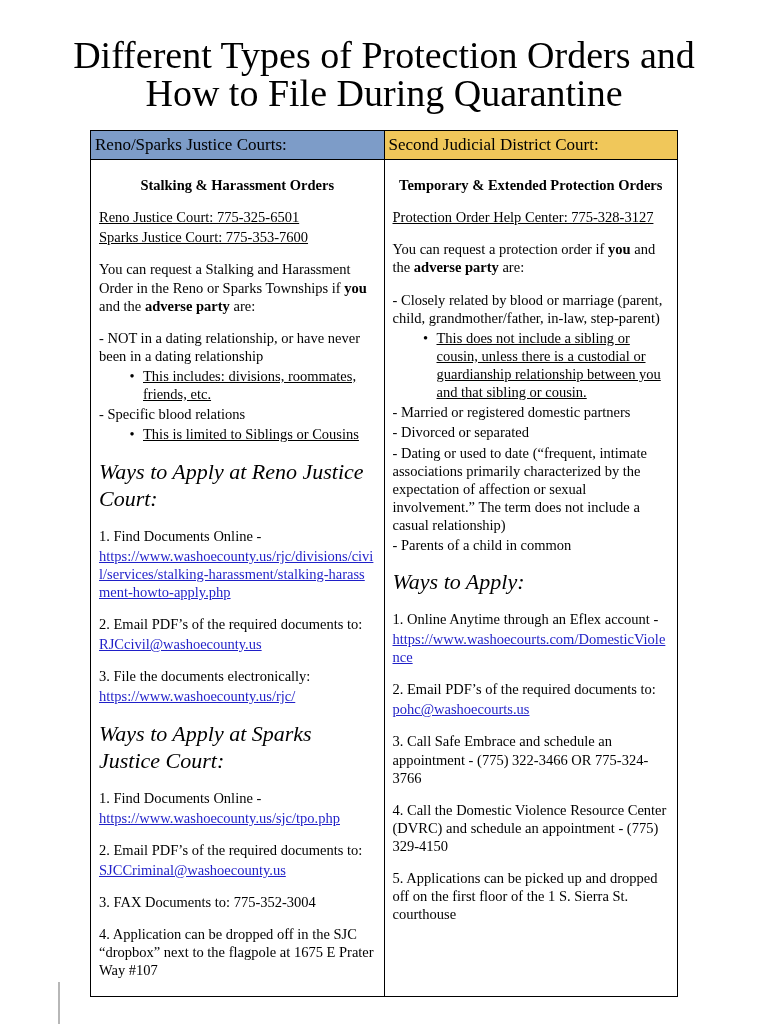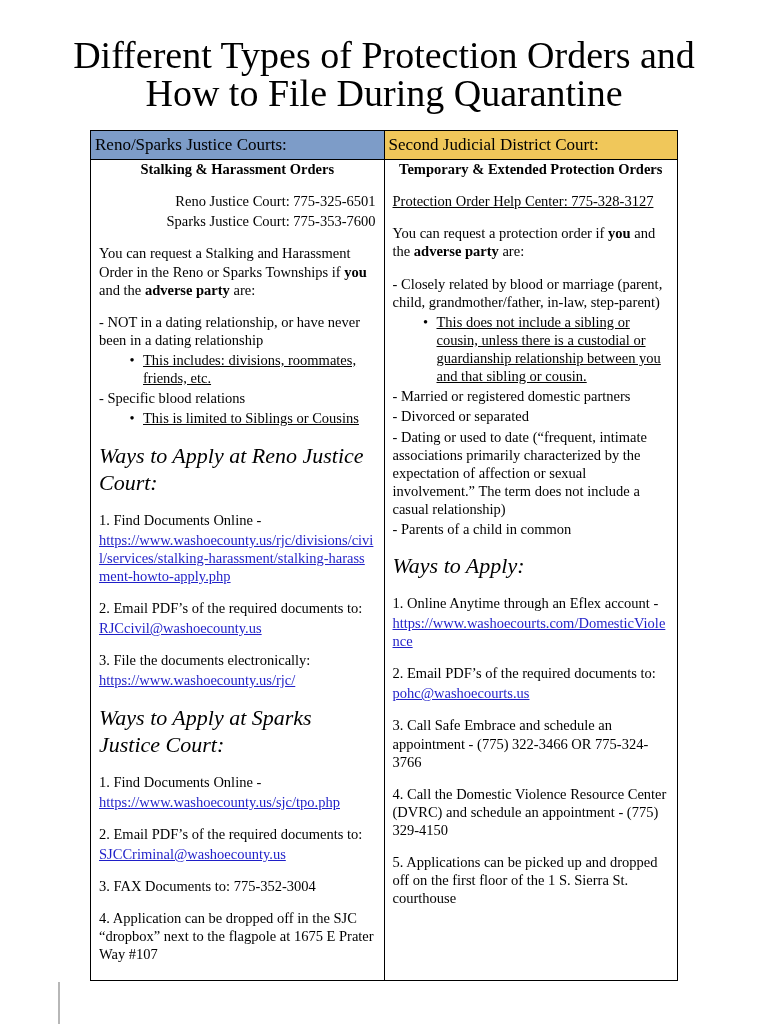--- a/index.html
+++ b/index.html
@@ -15,25 +15,25 @@
     width:588px;margin:0 0 0 90px;border-collapse:collapse;table-layout:fixed;
   }
   .order-table th,.order-table td{
     border:1px solid #000;vertical-align:top;
   }
   .hd-cell{
     font-size:17px;font-weight:normal;text-align:left;padding:4px 4px;
   }
   .hd-left{background:var(--left-hd,#7d9cc8);}
   .hd-right{background:var(--right-hd,#f0c75a);}
-  .body-cell{padding:0 8px 14px 8px;font-size:14.5px;line-height:1.25;}
+  .body-cell{padding:16px 8px 14px 8px;font-size:14.5px;line-height:1.25;}
   .blk{margin:0 0 2px 0;}
   .gap{height:12px;}
   .center-bold{text-align:center;font-weight:bold;}
-  .center-underline{text-align:right;}
+  .center-underline{text-align:left;text-decoration:underline;}
   .underline-left{text-decoration:underline;}
   .italic-h{font-style:italic;font-size:22px;}
   .bullet{display:flex;padding-left:22px;}
   .bmark{flex:0 0 22px;text-align:center;}
   .btext{flex:1 1 auto;text-decoration:underline;}
   .bold{font-weight:bold;}
   .link-line a{
     color:var(--link,#1f1fc8);text-decoration:underline;word-break:break-all;cursor:pointer;
   }
   .page-edge{

